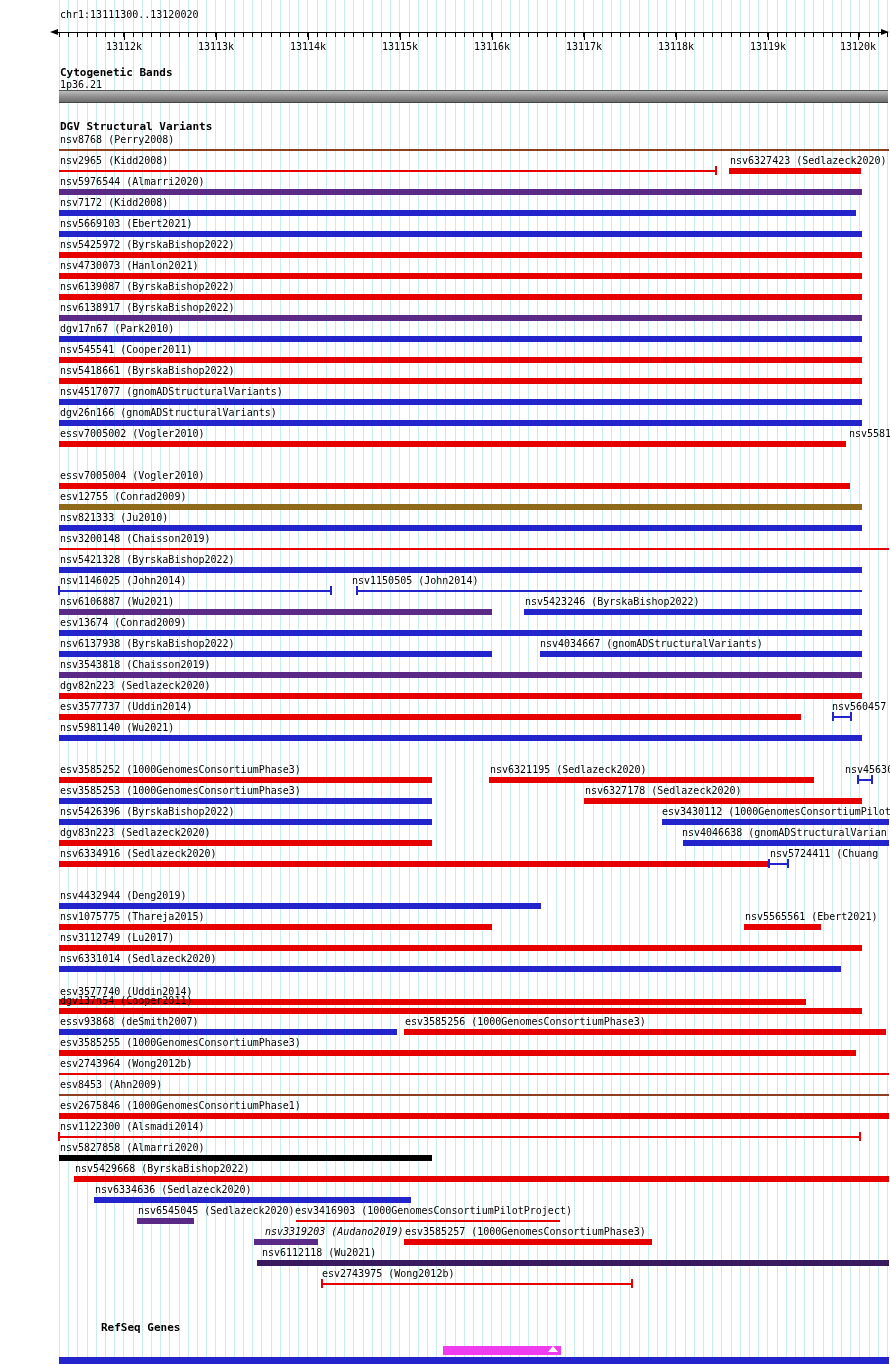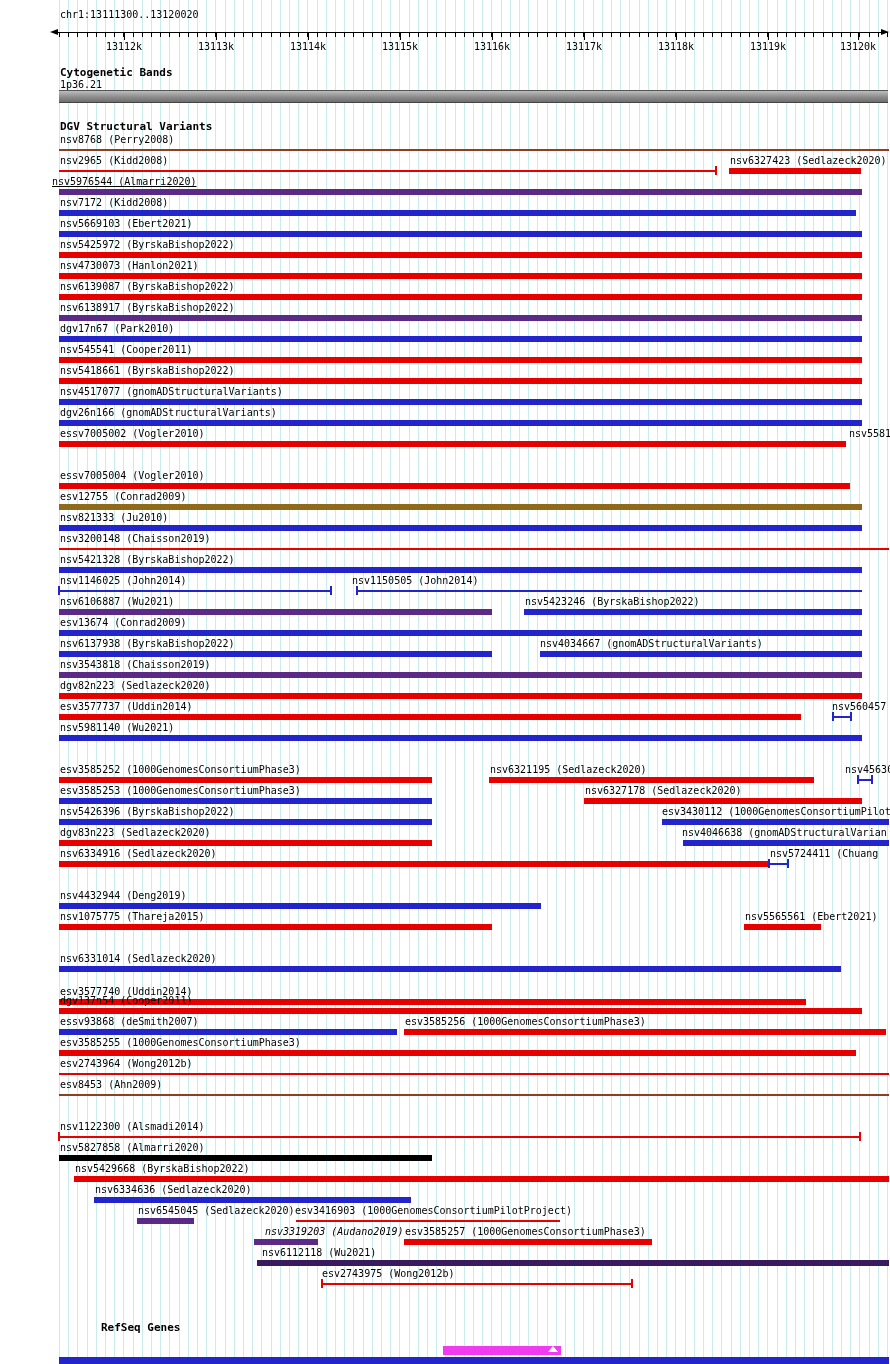--- a/index.html
+++ b/index.html
@@ -83,21 +83,21 @@
         <div class="vbar thin" style="left: 59px; width: 830px; background: rgb(143, 62, 31);"></div>
       </div>
       <div class="vrow" style="top: 155px;">
         <div class="vlabel" style="left: 60px;">nsv2965 (Kidd2008)</div>
         <div class="vbar thin" style="left: 59px; width: 657px; background: rgb(230, 0, 0);"></div>
         <div class="vtick" style="left: 715px; background: rgb(230, 0, 0);"></div>
         <div class="vlabel" style="left: 730px;">nsv6327423 (Sedlazeck2020)</div>
         <div class="vbar thick" style="left: 729px; width: 132px; background: rgb(230, 0, 0);"></div>
       </div>
       <div class="vrow" style="top: 176px;">
-        <div class="vlabel" style="left: 52px; text-decoration: underline;">nsv5976544 (Almarri2020)</div>
+        <div class="vlabel" style="left: 60px;">nsv5976544 (Almarri2020)</div>
         <div class="vbar thick" style="left: 59px; width: 803px; background: rgb(91, 42, 134);"></div>
       </div>
       <div class="vrow" style="top: 197px;">
         <div class="vlabel" style="left: 60px;">nsv7172 (Kidd2008)</div>
         <div class="vbar thick" style="left: 59px; width: 797px; background: rgb(36, 36, 204);"></div>
       </div>
       <div class="vrow" style="top: 218px;">
         <div class="vlabel" style="left: 60px;">nsv5669103 (Ebert2021)</div>
         <div class="vbar thick" style="left: 59px; width: 803px; background: rgb(36, 36, 204);"></div>
       </div>
@@ -246,20 +246,24 @@
       <div class="vrow" style="top: 890px;">
         <div class="vlabel" style="left: 60px;">nsv4432944 (Deng2019)</div>
         <div class="vbar thick" style="left: 59px; width: 482px; background: rgb(36, 36, 204);"></div>
       </div>
       <div class="vrow" style="top: 911px;">
         <div class="vlabel" style="left: 60px;">nsv1075775 (Thareja2015)</div>
         <div class="vbar thick" style="left: 59px; width: 433px; background: rgb(230, 0, 0);"></div>
         <div class="vlabel" style="left: 745px;">nsv5565561 (Ebert2021)</div>
         <div class="vbar thick" style="left: 744px; width: 77px; background: rgb(230, 0, 0);"></div>
       </div>
+      <div class="vrow" style="top: 932px;">
+        <div class="vlabel" style="left: 60px;">nsv3112749 (Lu2017)</div>
+        <div class="vbar thick" style="left: 59px; width: 803px; background: rgb(230, 0, 0);"></div>
+      </div>
       <div class="vrow" style="top: 953px;">
         <div class="vlabel" style="left: 60px;">nsv6331014 (Sedlazeck2020)</div>
         <div class="vbar thick" style="left: 59px; width: 782px; background: rgb(36, 36, 204);"></div>
       </div>
       <div class="vrow" style="top: 986px; padding-left: 44px;">
         <div class="vlabel" style="left: 60px;">esv3577740 (Uddin2014)</div>
         <div class="vbar thick" style="left: 59px; width: 747px; background: rgb(230, 0, 0);"></div>
       </div>
       <div class="vrow" style="top: 995px;">
         <div class="vlabel" style="left: 60px;">dgv137n54 (Cooper2011)</div>
@@ -276,20 +280,24 @@
         <div class="vbar thick" style="left: 59px; width: 797px; background: rgb(230, 0, 0);"></div>
       </div>
       <div class="vrow" style="top: 1058px;">
         <div class="vlabel" style="left: 60px;">esv2743964 (Wong2012b)</div>
         <div class="vbar thin" style="left: 59px; width: 830px; background: rgb(230, 0, 0);"></div>
       </div>
       <div class="vrow" style="top: 1079px;">
         <div class="vlabel" style="left: 60px;">esv8453 (Ahn2009)</div>
         <div class="vbar thin" style="left: 59px; width: 830px; background: rgb(143, 62, 31);"></div>
       </div>
+      <div class="vrow" style="top: 1100px;">
+        <div class="vlabel" style="left: 60px;">esv2675846 (1000GenomesConsortiumPhase1)</div>
+        <div class="vbar thick" style="left: 59px; width: 830px; background: rgb(230, 0, 0);"></div>
+      </div>
       <div class="vrow" style="top: 1121px;">
         <div class="vlabel" style="left: 60px;">nsv1122300 (Alsmadi2014)</div>
         <div class="vbar thin" style="left: 59px; width: 801px; background: rgb(230, 0, 0);"></div>
         <div class="vtick" style="left: 58px; background: rgb(230, 0, 0);"></div>
         <div class="vtick" style="left: 859px; background: rgb(230, 0, 0);"></div>
       </div>
       <div class="vrow" style="top: 1142px;">
         <div class="vlabel" style="left: 60px;">nsv5827858 (Almarri2020)</div>
         <div class="vbar thick" style="left: 59px; width: 373px; background: rgb(0, 0, 0);"></div>
       </div>

